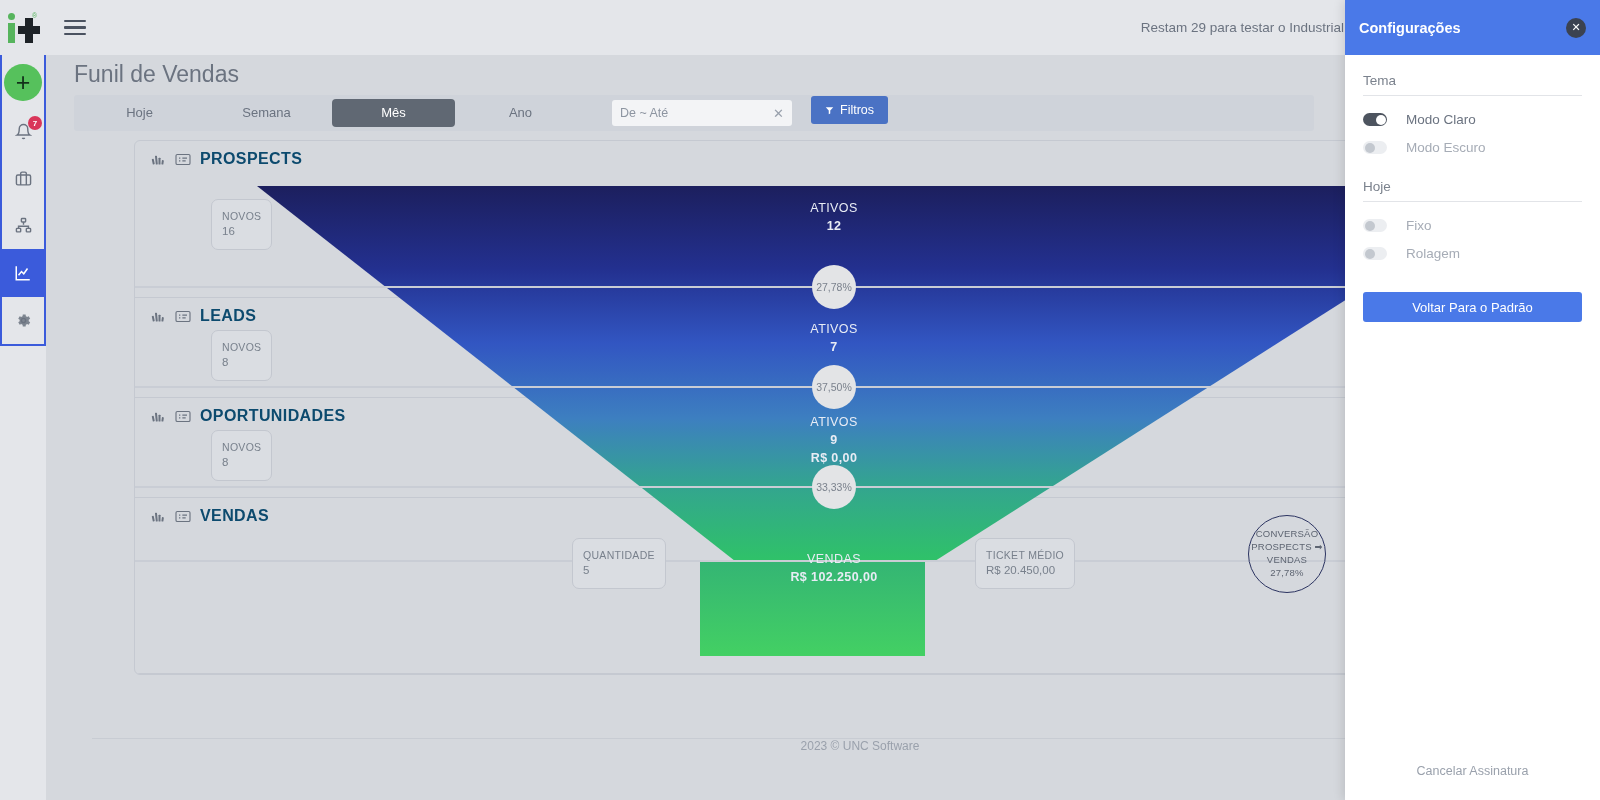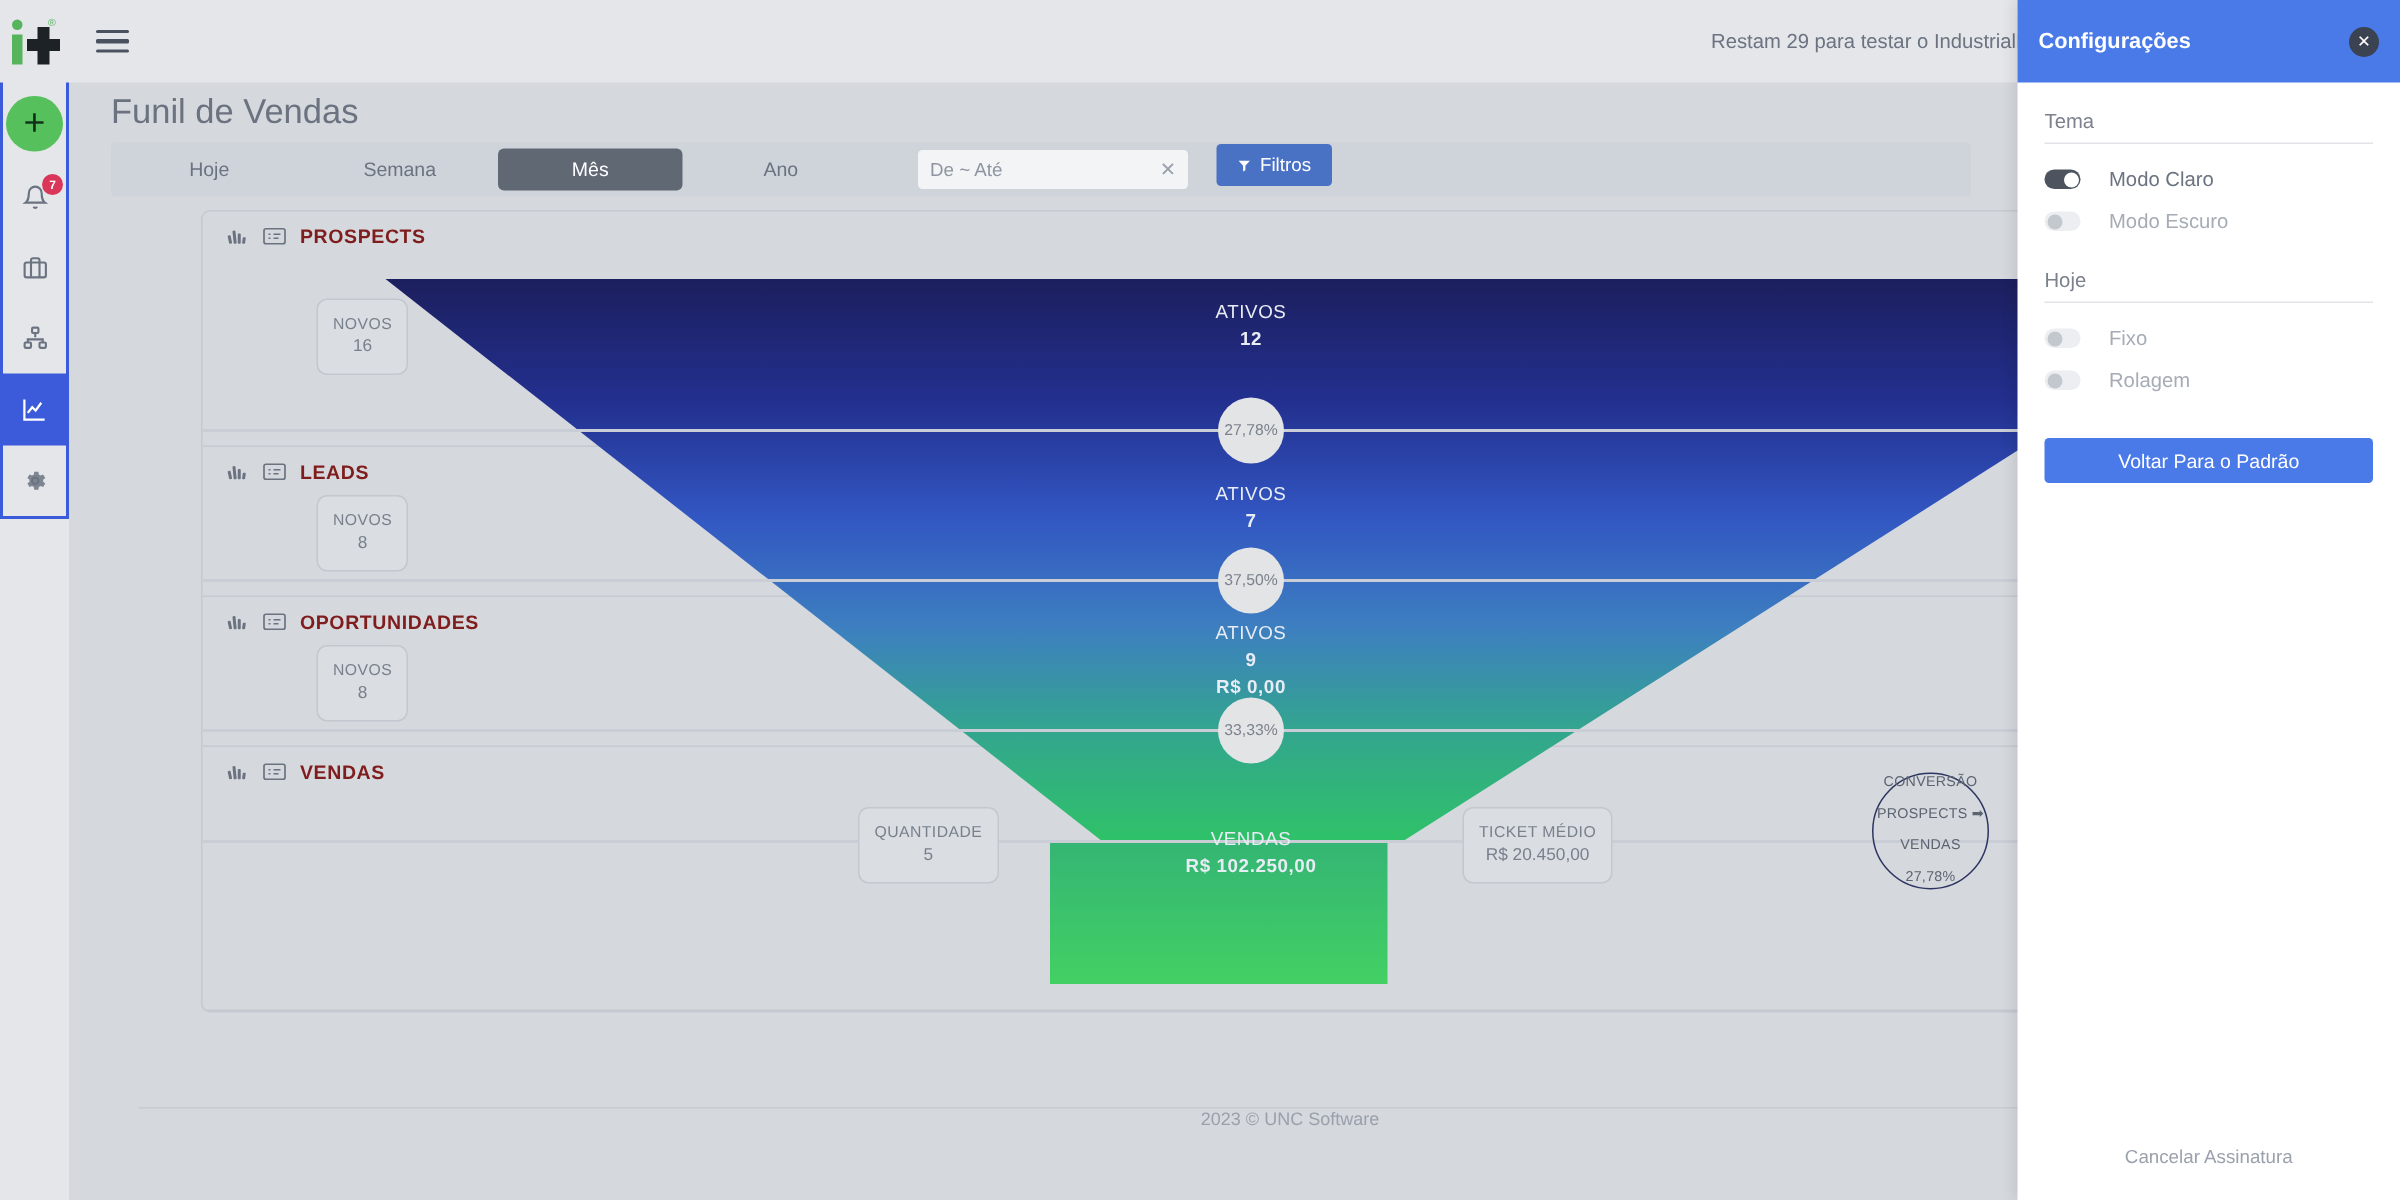--- a/index.html
+++ b/index.html
@@ -105,24 +105,24 @@
   .funnel-icon{width:9px;height:9px;}
 
   
   #funnel-card{
     position:absolute;left:88px;top:85px;width:1400px;height:535px;
     border:1px solid #c5c9d1;border-radius:6px;overflow:hidden;
   }
   .stage{position:relative;border-bottom:1px solid #c5c9d1;}
   .stage:last-child{border-bottom:none;}
   .stage-head{position:absolute;left:16px;top:9px;display:flex;align-items:center;gap:9px;z-index:6;}
-  .stage-name{font-size:13px;font-weight:bold;color:#7f1d1d;letter-spacing:.4px;}
+  .stage-name{font-size:16px;font-weight:bold;color:#0c4a6e;letter-spacing:.4px;}
   .pill{
     position:absolute;z-index:6;border:1px solid #c3c7cf;border-radius:7px;
-    background:#dadde2;padding:10px 10px;text-align:center;line-height:1.3;
+    background:#dadde2;padding:10px 10px;text-align:left;line-height:1.3;
   }
   .pill .lbl{font-size:10.5px;color:#78808c;letter-spacing:.3px;}
   .pill .val{font-size:11.5px;color:#78808c;}
   .pill.gain .lbl,.pill.gain .val{color:#4e9a6a;}
   .pill.left{left:76px;}
   .pill.right{right:60px;}
 
   
   #funnel-svg{position:absolute;left:0;top:0;width:1400px;height:535px;z-index:2;pointer-events:none;}
 
@@ -133,21 +133,21 @@
   .center-label .big{font-weight:bold;}
   .conv-bubble{
     position:absolute;z-index:8;left:50%;transform:translateX(-50%);
     width:44px;height:44px;border-radius:50%;background:#e3e4e6;
     display:flex;align-items:center;justify-content:center;
     font-size:10.5px;color:#7b828d;
   }
   #conv-circle{
     position:absolute;z-index:9;width:78px;height:78px;border-radius:50%;
     border:1.5px solid #2c3461;display:flex;flex-direction:column;
-    align-items:center;justify-content:space-between;text-align:center;
+    align-items:center;justify-content:center;text-align:center;
     font-size:9.5px;color:#5d6471;line-height:1.35;letter-spacing:.2px;
   }
 
   
   #footer{
     position:absolute;left:46px;bottom:0;right:0;height:62px;
     border-top:1px solid #c8ccd3;display:flex;align-items:center;flex-direction:column;
   }
   #copyright{margin-left:28px;font-size:12px;color:#9aa1ac;}
   #footer-links{margin-left:auto;display:flex;gap:22px;margin-right:18px;font-size:12px;color:#9aa1ac;}

